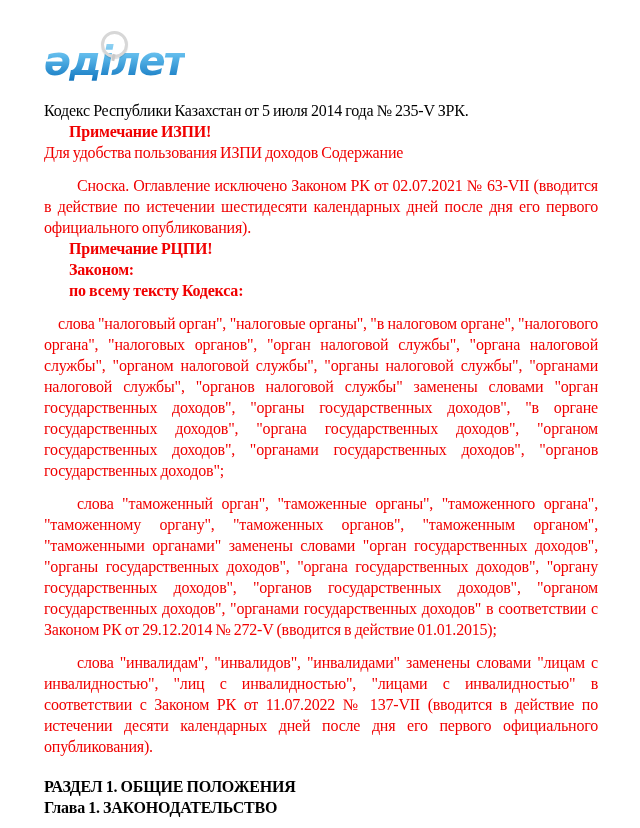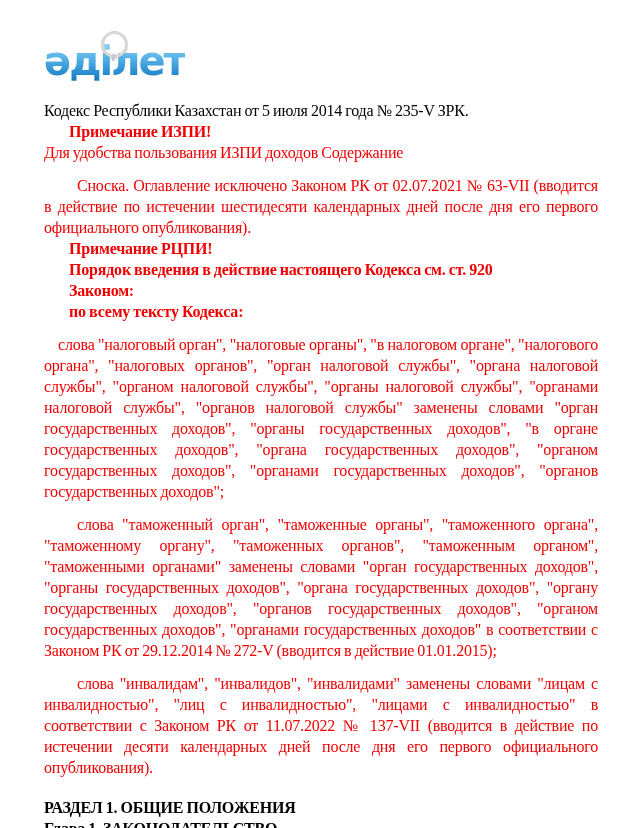--- a/index.html
+++ b/index.html
@@ -16,20 +16,21 @@
   
   .logo {
     position: relative;
     width: 150px;
     height: 52px;
     margin-bottom: 12px;
   }
   .logo-text {
     display: inline-block;
     font-family: "DejaVu Sans", sans-serif;
+    font-style: italic;
     font-weight: bold;
     font-size: 40px;
     line-height: 50px;
     letter-spacing: -2px;
     color: #2f96d5;
     background: linear-gradient(180deg, #a8e0f9 0%, #5cb8ea 40%, #1a7ec5 85%, #1565a5 100%);
     -webkit-background-clip: text;
     background-clip: text;
     -webkit-text-fill-color: transparent;
   }
@@ -84,21 +85,20 @@
     <span class="logo-text">әділет</span>
     <span class="lens"></span>
   </div>
 
 
   <p>Кодекс Республики Казахстан от 5 июля 2014 года № 235-V ЗРК.</p>
   <p class="r ind">Примечание ИЗПИ!</p>
   <p class="r">Для удобства пользования ИЗПИ доходов Содержание</p>
   <p class="r ji">Сноска. Оглавление исключено Законом РК от 02.07.2021 № 63-VII (вводится в действие по истечении шестидесяти календарных дней после дня его первого официального опубликования).</p>
   <p class="r ind">Примечание РЦПИ!</p>
-  <p class="r ind">Порядок введения в действие настоящего Кодекса см. ст. 920</p>
   <p class="r ind">Законом:</p>
   <p class="r ind">по всему тексту Кодекса:</p>
   <p class="r ji tax">слова "налоговый орган", "налоговые органы", "в налоговом органе", "налогового органа", "налоговых органов", "орган налоговой службы", "органа налоговой службы", "органом налоговой службы", "органы налоговой службы", "органами налоговой службы", "органов налоговой службы" заменены словами "орган государственных доходов", "органы государственных доходов", "в органе государственных доходов", "органа государственных доходов", "органом государственных доходов", "органами государственных доходов", "органов государственных доходов";</p>
   <p class="r ji">слова "таможенный орган", "таможенные органы", "таможенного органа", "таможенному органу", "таможенных органов", "таможенным органом", "таможенными органами" заменены словами "орган государственных доходов", "органы государственных доходов", "органа государственных доходов", "органу государственных доходов", "органов государственных доходов", "органом государственных доходов", "органами государственных доходов" в соответствии с Законом РК от 29.12.2014 № 272-V (вводится в действие 01.01.2015);</p>
   <p class="r ji">слова "инвалидам", "инвалидов", "инвалидами" заменены словами "лицам с инвалидностью", "лиц с инвалидностью", "лицами с инвалидностью" в соответствии с Законом РК от 11.07.2022 № 137-VII (вводится в действие по истечении десяти календарных дней после дня его первого официального опубликования).</p>
 
   <div class="headers">
     <p class="b">РАЗДЕЛ 1. ОБЩИЕ ПОЛОЖЕНИЯ</p>
     <p class="b">Глава 1. ЗАКОНОДАТЕЛЬСТВО</p>
 

